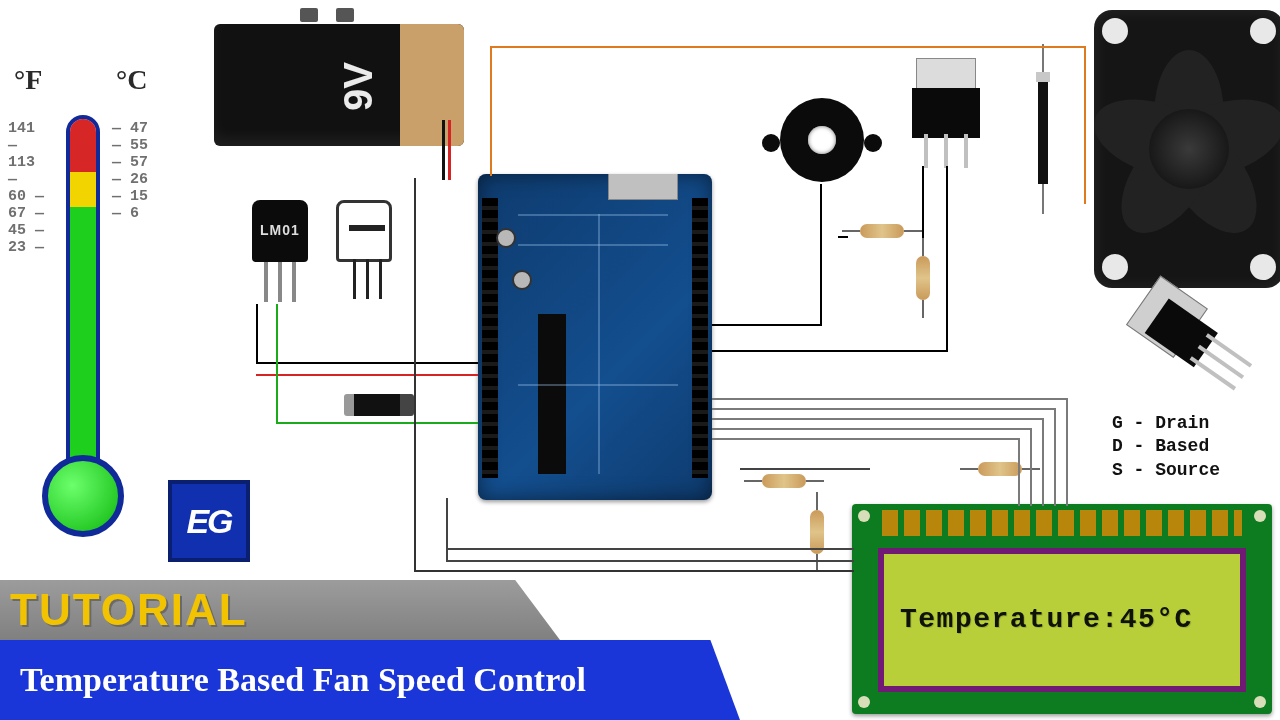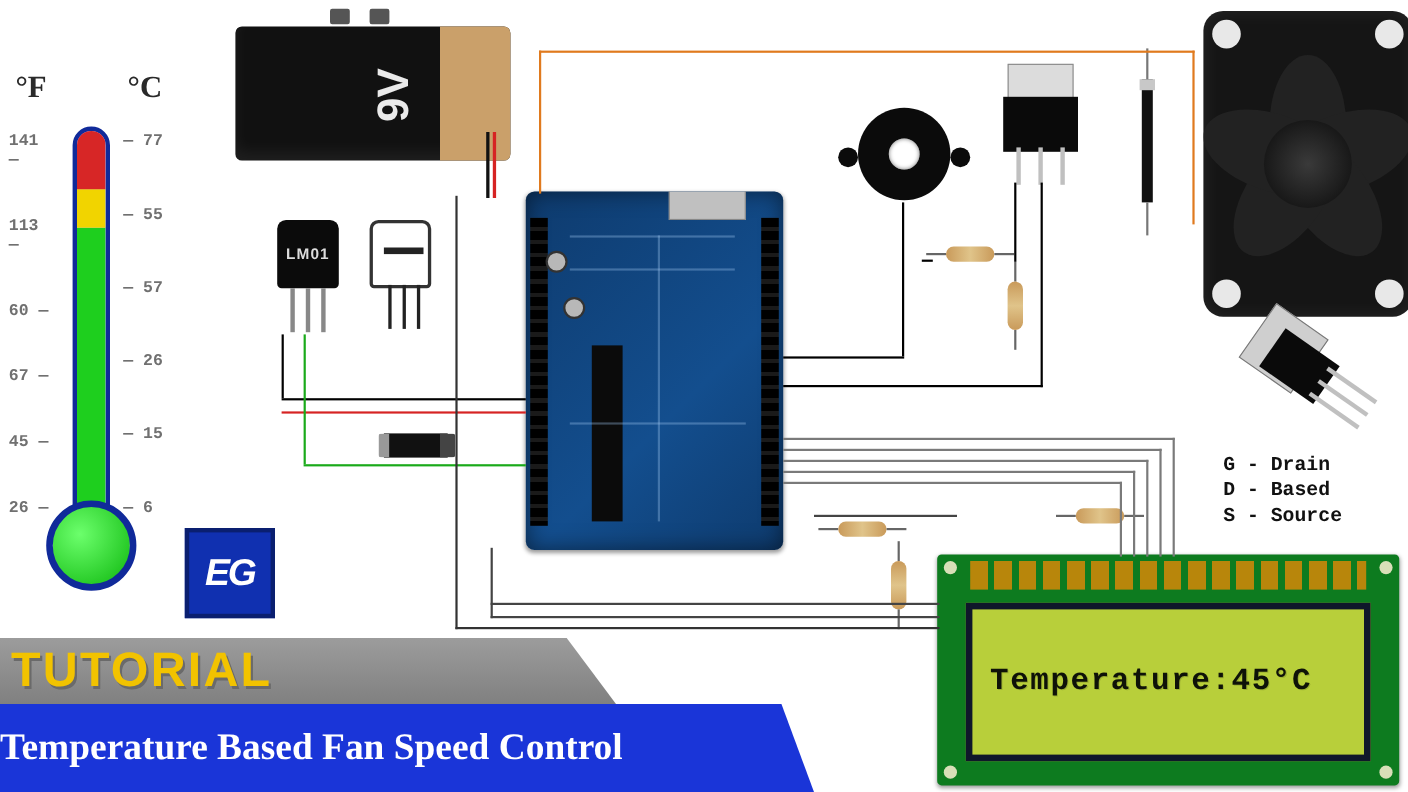--- a/index.html
+++ b/index.html
@@ -59,21 +59,21 @@
     background: radial-gradient(circle at 35% 35%, #6cff6c, #0db70d);
     border: 6px solid #102a9a;
   }
   .therm-ticks-left, .therm-ticks-right {
     position: absolute; top: 60px;
     width: 40px; height: 350px;
     color: #707070;
     font-family: "Courier New", monospace;
     font-weight: 700;
     font-size: 15px;
-    display: flex; flex-direction: column; justify-content: space-between;
+    display: flex; flex-direction: column; 
   }
   .therm-ticks-left  { left: 8px;  text-align: left;  }
   .therm-ticks-right { left: 112px; text-align: left; }
   .therm-ticks-left span, .therm-ticks-right span { filter: blur(.4px); }
 
   
   .eg-logo {
     position: absolute;
     left: 168px; top: 480px;
     width: 82px; height: 82px;
@@ -105,21 +105,21 @@
     letter-spacing: 2px;
     text-shadow: 2px 2px 0 #6a6a6a;
   }
   .banner-blue {
     position: absolute;
     left: 0; top: 640px;
     width: 740px; height: 80px;
     background: #1a35d8;
     clip-path: polygon(0 0, 96% 0, 100% 100%, 0 100%);
     display: flex; align-items: center;
-    padding-left: 0;
+    padding-left: 20px;
   }
   .banner-blue span {
     font-size: 34px;
     font-weight: 700;
     color: #fff;
     font-family: "Times New Roman", serif;
   }
 
   
   .battery {
@@ -334,21 +334,21 @@
     box-shadow:0 2px 4px rgba(0,0,0,.4);
   }
   .lcd-pins{
     position:absolute; left:30px; top:6px;
     width:360px;height:26px;
     background:repeating-linear-gradient(90deg,#b8860b 0 16px,#0d7b1f 16px 22px);
   }
   .lcd-screen{
     position:absolute; left:26px; top:44px; right:26px; bottom:22px;
     background:#b8cf3a;
-    border:6px solid #0f172a;
+    border:6px solid #701a75;
     display:flex; flex-direction:column; justify-content:center;
     padding:6px 16px;
     font-family:"Courier New",monospace;
     font-weight:800;
     color:#0e1208;
     font-size:28px;
     letter-spacing:1.5px;
     line-height:1.45;
     text-shadow:1px 1px 0 rgba(0,0,0,.15);
   }
@@ -375,24 +375,24 @@
     <div class="therm-fill-red"></div>
   </div>
   <div class="therm-bulb"></div>
 
   <div class="therm-ticks-left">
     <span>141 —</span>
     <span>113 —</span>
     <span>60 —</span>
     <span>67 —</span>
     <span>45 —</span>
-    <span>26 —</span>
+    <span>23 —</span>
   </div>
   <div class="therm-ticks-right">
-    <span>— 77</span>
+    <span>— 47</span>
     <span>— 55</span>
     <span>— 57</span>
     <span>— 26</span>
     <span>— 15</span>
     <span>— 6</span>
   </div>
 </div>
 
 <div class="eg-logo">
   <span>EG</span>

